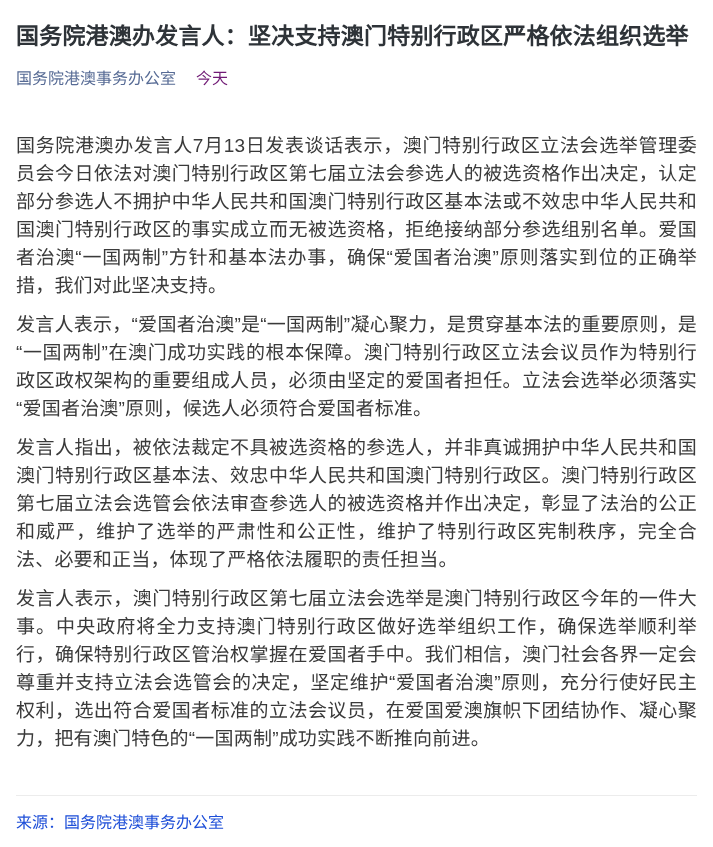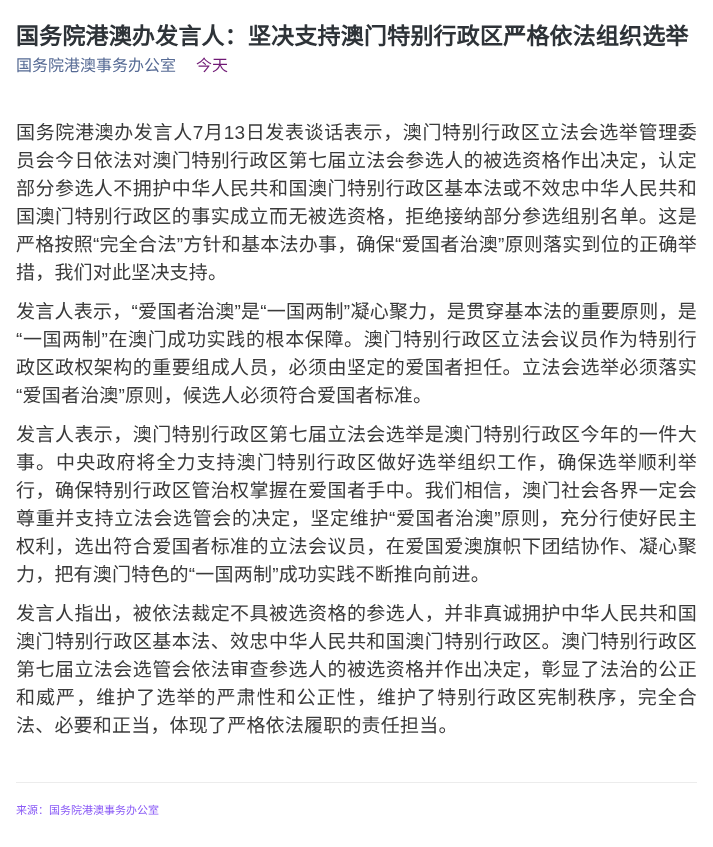--- a/index.html
+++ b/index.html
@@ -21,21 +21,21 @@
   }
   .article-title {
     margin: 20px 0 0 0;
     font-size: 23px;
     line-height: 32px;
     font-weight: 700;
     color: #2e3338;
     letter-spacing: 0.2px;
   }
   .byline {
-    margin-top: 3px;
+    margin-top: 16px;
     font-size: 16px;
     line-height: 22px;
     display: flex;
     align-items: flex-start;
   }
   .account-name {
     color: #576b95;
     cursor: pointer;
     text-decoration: none;
   }
@@ -54,43 +54,43 @@
     text-align: justify;
     letter-spacing: 0.2px;
   }
   .divider {
     border: none;
     border-top: 1px solid #ececec;
     margin: 42px 0 0 0;
   }
   .source-line {
     margin-top: 16px;
-    font-size: 11px;
+    font-size: 16px;
     line-height: 22px;
-    color: #8b5cf6;
+    color: #1d4ed8;
   }
 </style>
 </head>
 <body>
 
 <div class="page">
   <div class="article">
 
     <h1 class="article-title">国务院港澳办发言人：坚决支持澳门特别行政区严格依法组织选举</h1>
 
     <div class="byline">
       <a class="account-name">国务院港澳事务办公室</a>
       <span class="publish-time">今天</span>
     </div>
 
     <div class="content">
-      <p>国务院港澳办发言人7月13日发表谈话表示，澳门特别行政区立法会选举管理委员会今日依法对澳门特别行政区第七届立法会参选人的被选资格作出决定，认定部分参选人不拥护中华人民共和国澳门特别行政区基本法或不效忠中华人民共和国澳门特别行政区的事实成立而无被选资格，拒绝接纳部分参选组别名单。这是严格按照“完全合法”方针和基本法办事，确保“爱国者治澳”原则落实到位的正确举措，我们对此坚决支持。</p>
+      <p>国务院港澳办发言人7月13日发表谈话表示，澳门特别行政区立法会选举管理委员会今日依法对澳门特别行政区第七届立法会参选人的被选资格作出决定，认定部分参选人不拥护中华人民共和国澳门特别行政区基本法或不效忠中华人民共和国澳门特别行政区的事实成立而无被选资格，拒绝接纳部分参选组别名单。爱国者治澳“一国两制”方针和基本法办事，确保“爱国者治澳”原则落实到位的正确举措，我们对此坚决支持。</p>
       <p>发言人表示，“爱国者治澳”是“一国两制”凝心聚力，是贯穿基本法的重要原则，是“一国两制”在澳门成功实践的根本保障。澳门特别行政区立法会议员作为特别行政区政权架构的重要组成人员，必须由坚定的爱国者担任。立法会选举必须落实“爱国者治澳”原则，候选人必须符合爱国者标准。</p>
+      <p>发言人指出，被依法裁定不具被选资格的参选人，并非真诚拥护中华人民共和国澳门特别行政区基本法、效忠中华人民共和国澳门特别行政区。澳门特别行政区第七届立法会选管会依法审查参选人的被选资格并作出决定，彰显了法治的公正和威严，维护了选举的严肃性和公正性，维护了特别行政区宪制秩序，完全合法、必要和正当，体现了严格依法履职的责任担当。</p>
       <p>发言人表示，澳门特别行政区第七届立法会选举是澳门特别行政区今年的一件大事。中央政府将全力支持澳门特别行政区做好选举组织工作，确保选举顺利举行，确保特别行政区管治权掌握在爱国者手中。我们相信，澳门社会各界一定会尊重并支持立法会选管会的决定，坚定维护“爱国者治澳”原则，充分行使好民主权利，选出符合爱国者标准的立法会议员，在爱国爱澳旗帜下团结协作、凝心聚力，把有澳门特色的“一国两制”成功实践不断推向前进。</p>
-      <p>发言人指出，被依法裁定不具被选资格的参选人，并非真诚拥护中华人民共和国澳门特别行政区基本法、效忠中华人民共和国澳门特别行政区。澳门特别行政区第七届立法会选管会依法审查参选人的被选资格并作出决定，彰显了法治的公正和威严，维护了选举的严肃性和公正性，维护了特别行政区宪制秩序，完全合法、必要和正当，体现了严格依法履职的责任担当。</p>
     </div>
 
     <hr class="divider">
 
     <div class="source-line">来源：国务院港澳事务办公室</div>
 
   </div>
 </div>
 
 </body></html>

